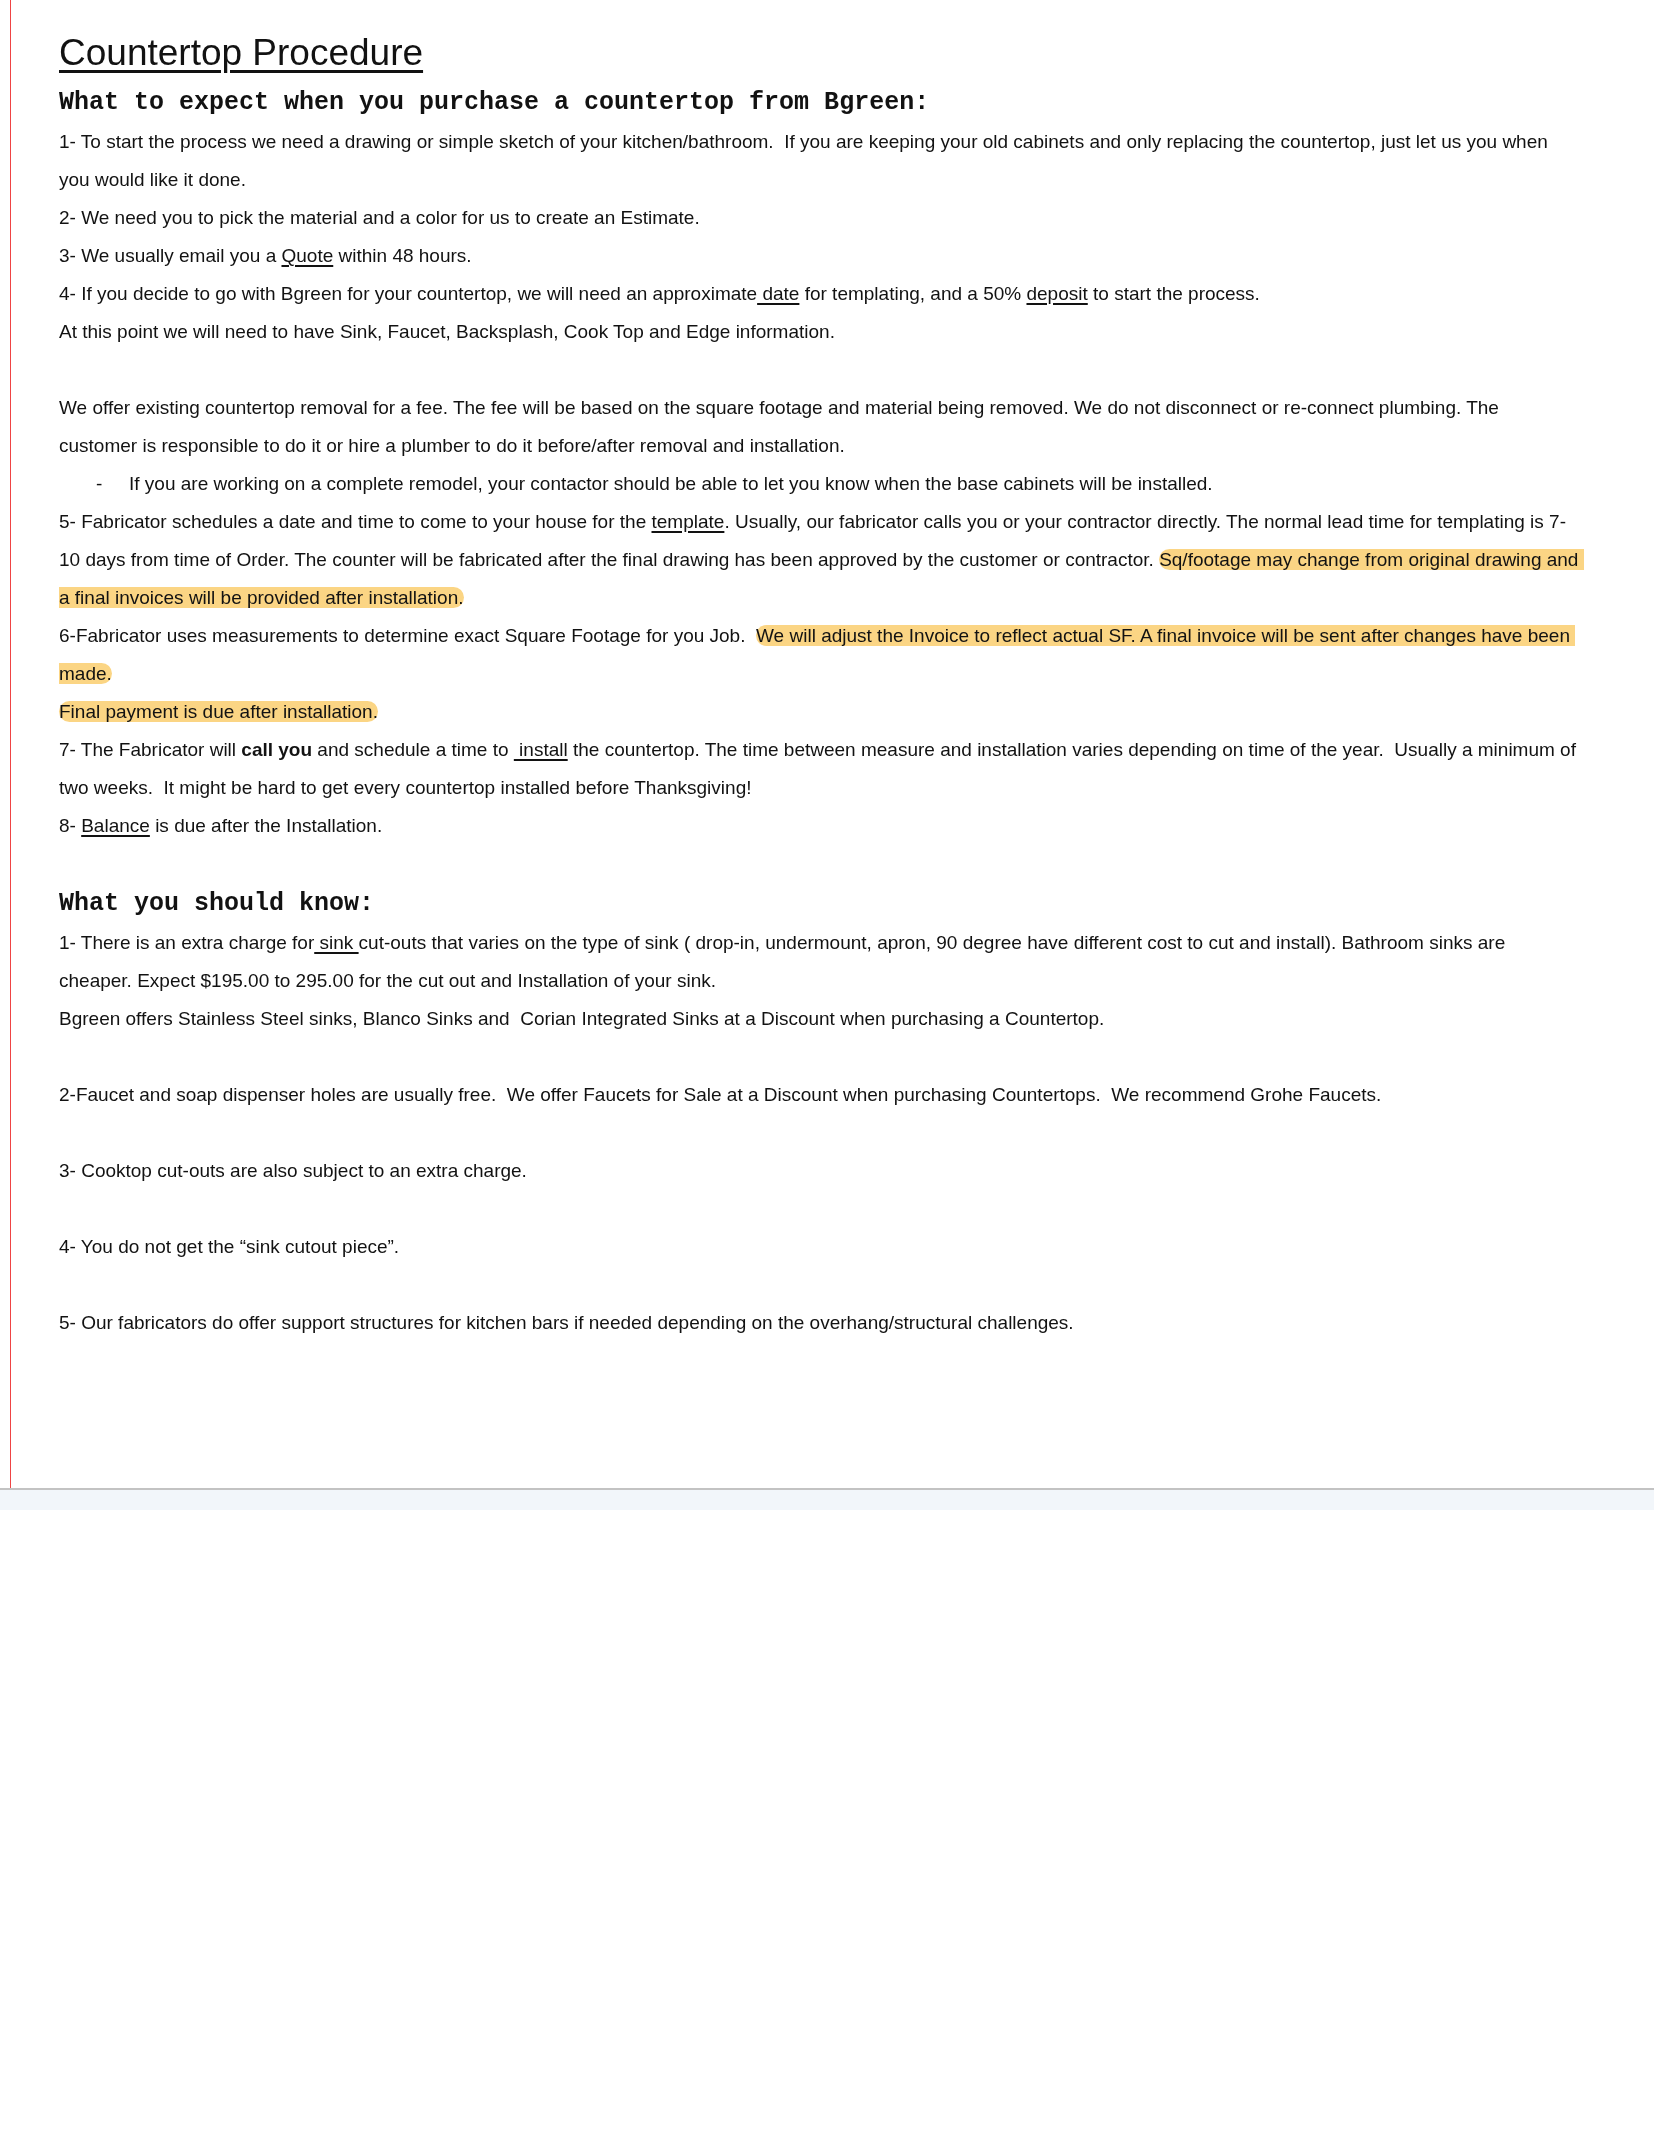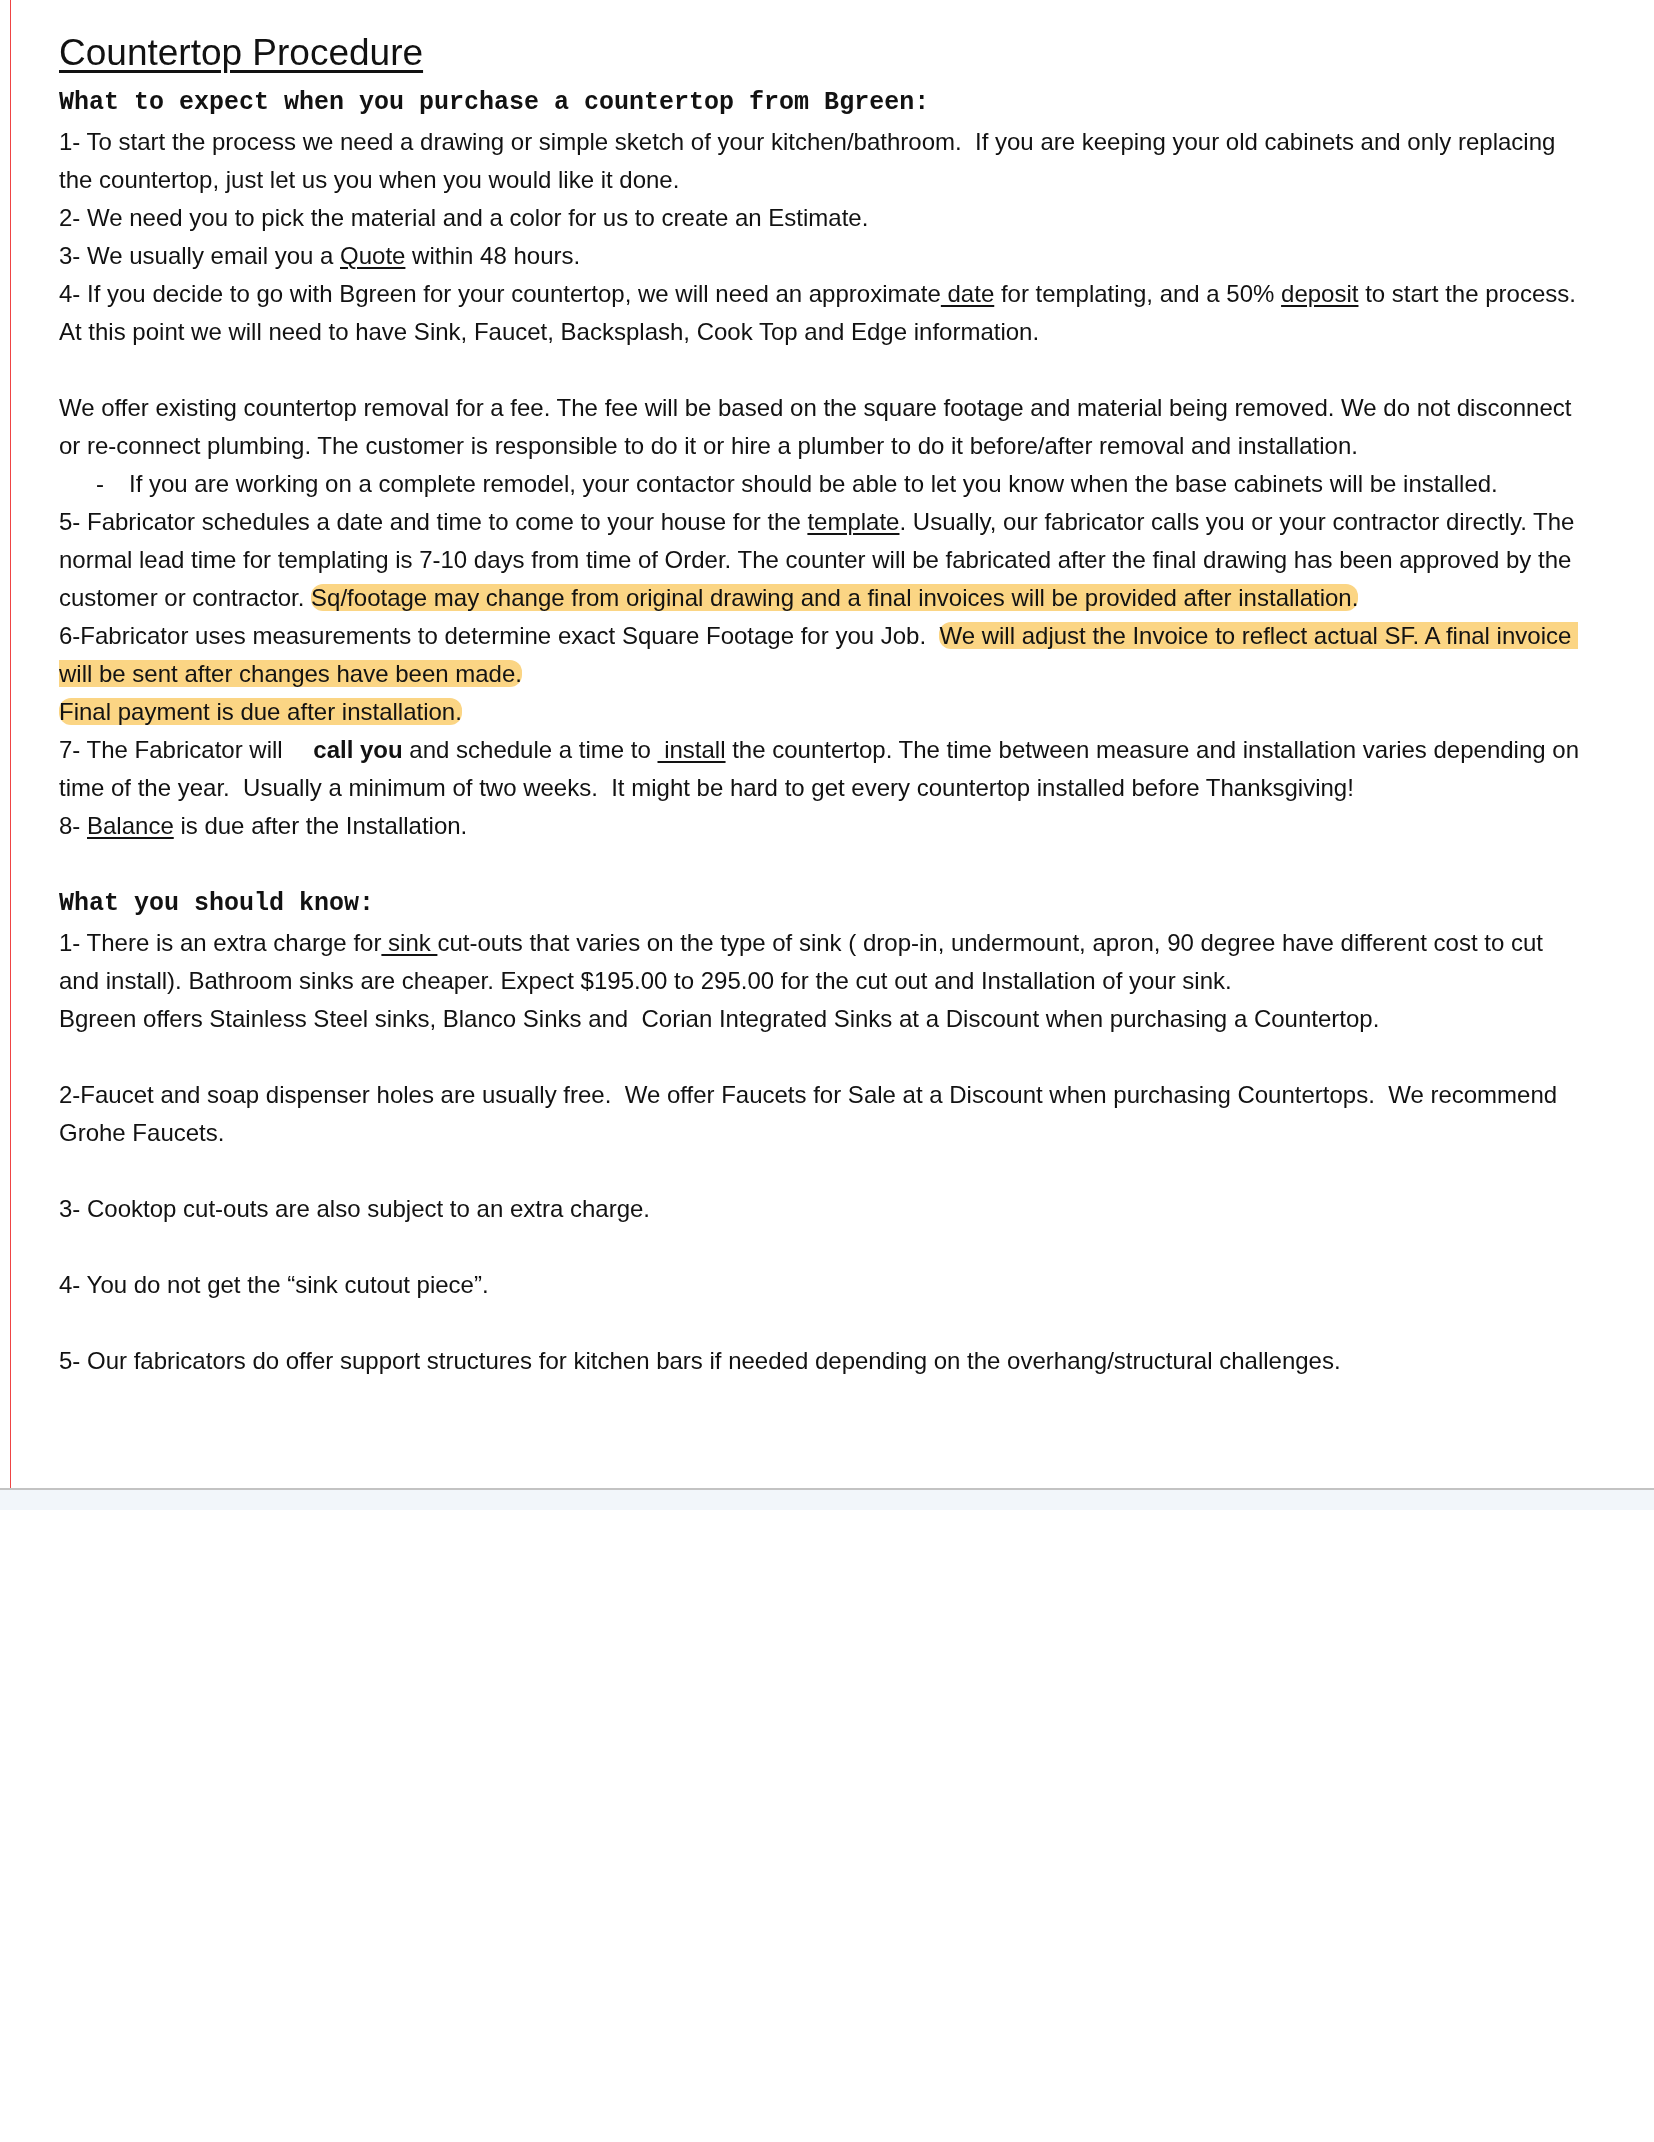--- a/index.html
+++ b/index.html
@@ -20,21 +20,21 @@
   }
   .footer-bar{
     box-sizing:border-box;
     height:22px;
     border-top:2px solid #c3c3c3;
     background:var(--footer-bg,#f2f6fa);
   }
   .para{
     margin:0;
     white-space:pre-wrap;
-    font-size:24px;
+    font-size:19px;
     line-height:38px;
     color:#121212;
   }
   .para.title{
     font-size:37px;
     line-height:54px;
     padding-bottom:2px;
   }
   .para.title .seg{
     text-decoration:underline;
@@ -51,21 +51,21 @@
   .para.bullet{
     position:relative;
     padding-left:70px;
   }
   .para.bullet .marker{
     position:absolute;
     left:37px;
     top:0;
   }
   .f-u{text-decoration:underline;text-decoration-thickness:2px;text-underline-offset:3px;}
-  .f-b{font-weight:bold;margin-left:24px;}
+  .f-b{font-weight:bold;}
   .f-i{text-align:right;}
   .f-hl{background:var(--hl,#FBD584);border-radius:12px;}
 </style>
 </head>
 <body>
 
 <div class="page">
   <div>
       <p class="para title"><span class="seg f-u">Countertop Procedure</span></p>
       <p class="para h2"><span class="seg ">What to expect when you purchase a countertop from Bgreen:</span></p>

